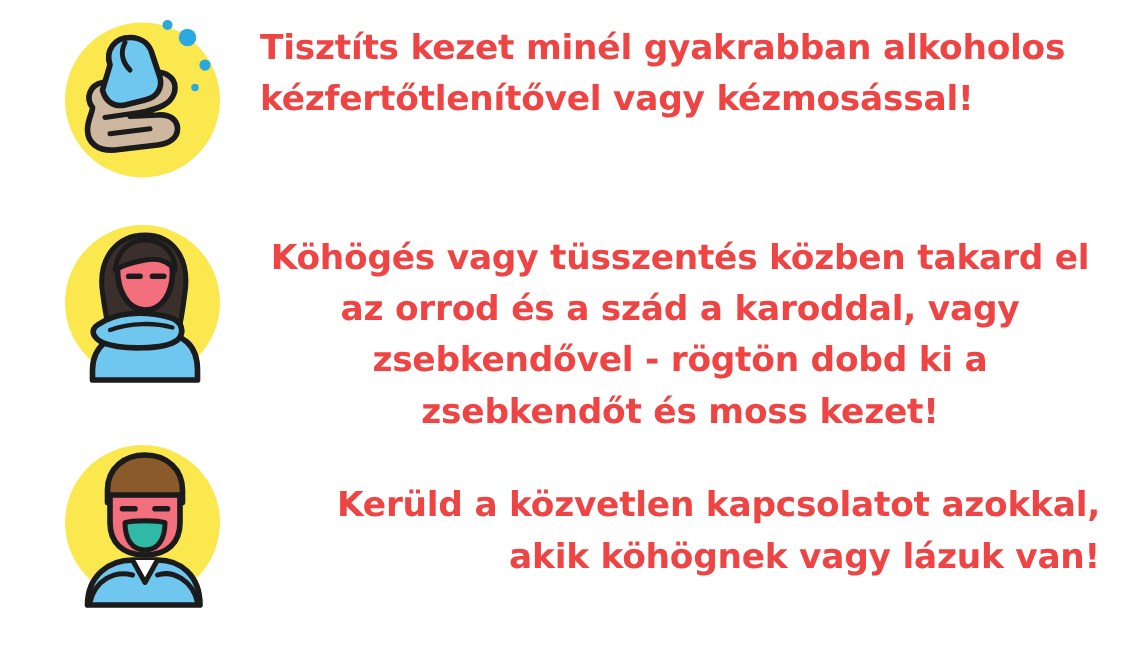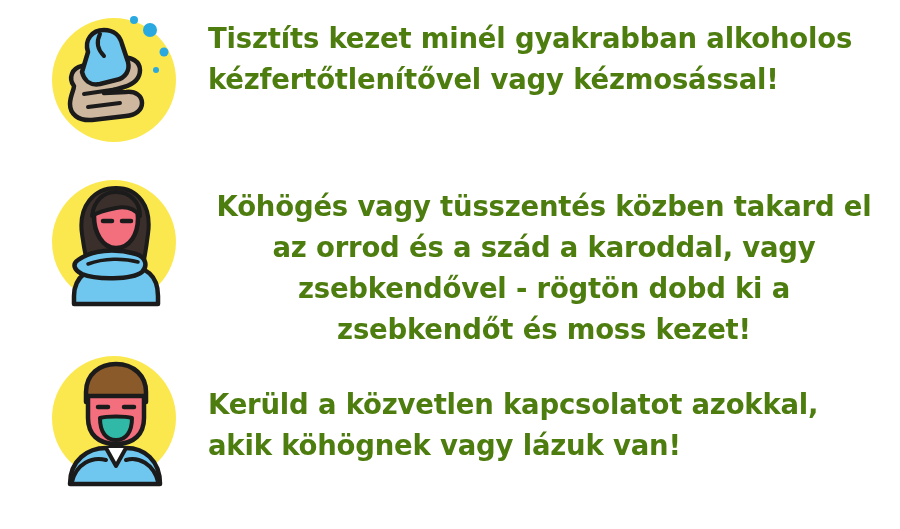--- a/index.html
+++ b/index.html
@@ -49,27 +49,27 @@
 
   .text-cell {
     flex: 1 1 auto;
     padding-top: 10px;
   }
   .tip-text {
     font-family: "DejaVu Sans", sans-serif;
     font-weight: bold;
     font-size: 27.5px;
     line-height: 41px;
-    color: #4d7c0f;
+    color: #ef4444;
     letter-spacing: -0.2px;
     white-space: pre-line;
     margin: 0;
   }
   .tip-row-2 .text-cell { padding-top: 14px; }
-  .tip-row-3 .text-cell { padding-top: 32px; }
+  .tip-row-3 .text-cell { padding-top: 32px; text-align: right; }
 </style>
 </head>
 <body>
 
 <div class="poster">
 
   <div class="tip-row tip-row-1">
     <div class="icon-cell">
       <div class="icon-wrap">
         <svg width="140" height="140" viewBox="0 0 140 140" xmlns="http://www.w3.org/2000/svg">

